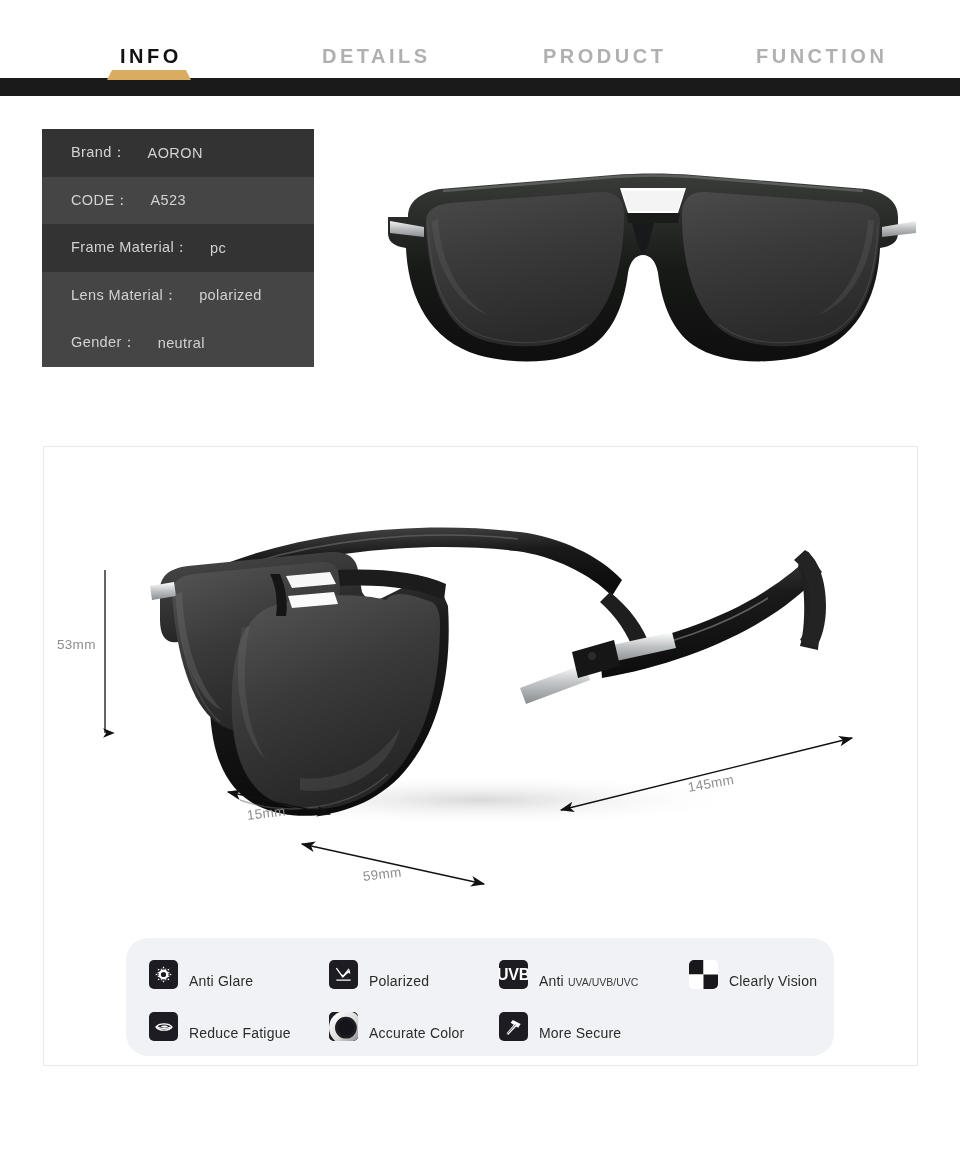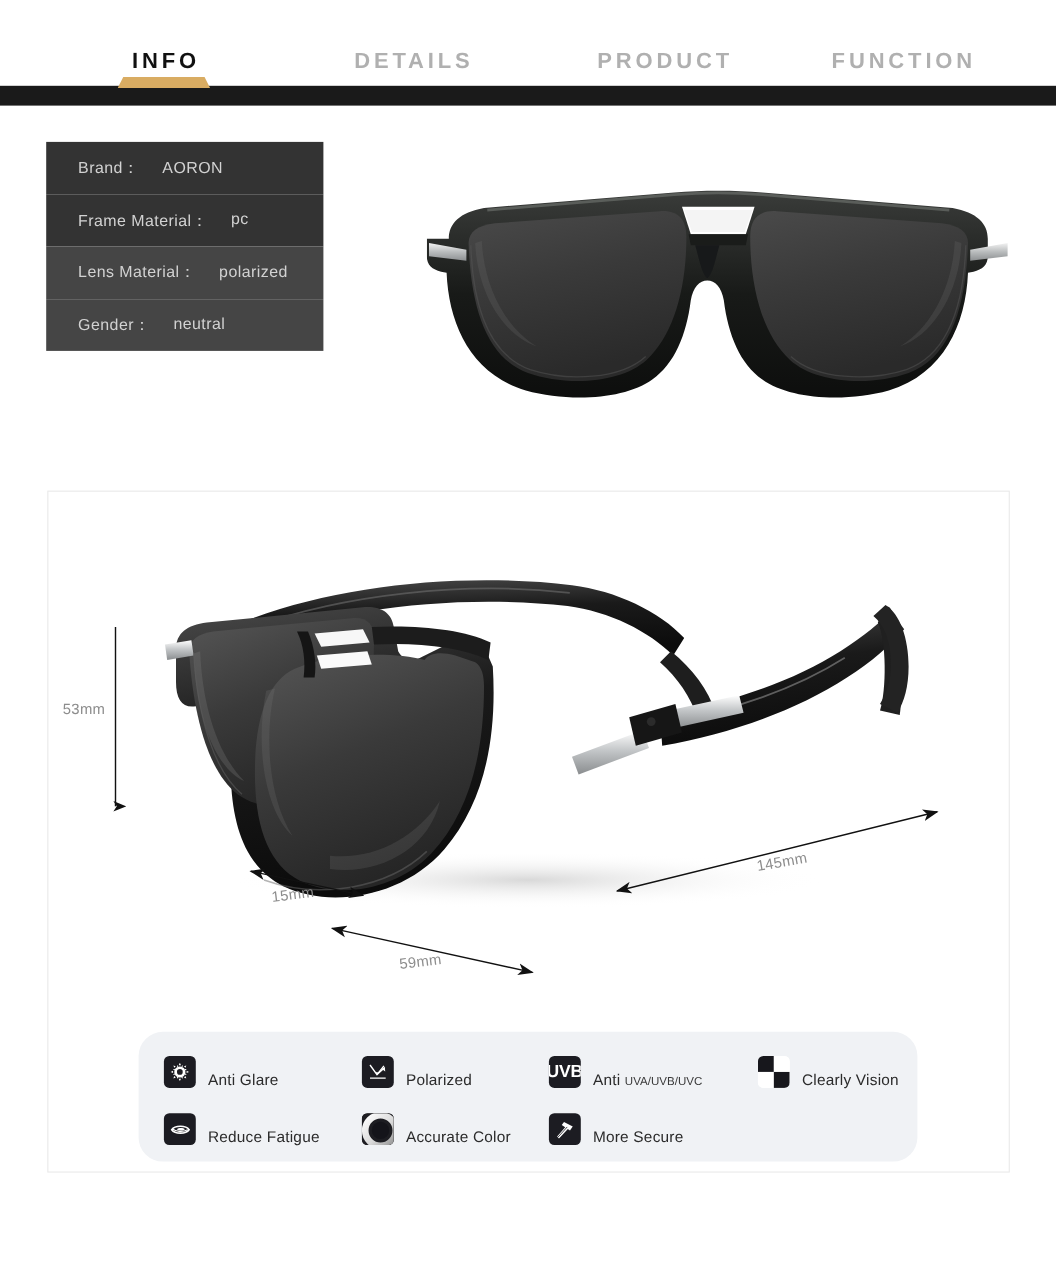--- a/index.html
+++ b/index.html
@@ -36,21 +36,21 @@
   }
   .tab-marker {
     position: absolute; left: 107px; top: 70px;
     width: 84px; height: 10px;
     background: #d9ac62;
     clip-path: polygon(6% 0%, 94% 0%, 100% 100%, 0% 100%);
   }
 
   
   .spec-table {
-    position: absolute; left: 42px; top: 129px; width: 252px; text-align: center;
+    position: absolute; left: 42px; top: 129px; width: 272px; text-align: center;
   }
   .spec-row {
     height: 47.5px; display: flex; align-items: center;
     padding-left: 29px;
     font-size: 14.5px; color: #d2d2d2;
     letter-spacing: 0.4px; white-space: nowrap;
   }
   .spec-row.dark  { background: #333333; }
   .spec-row.light { background: #454545; }
   .spec-key::after { content: ""; }
@@ -121,20 +121,24 @@
       <div class="tab tab-function">FUNCTION</div>
     </div>
     <div class="headerbar"></div>
     <div class="tab-marker"></div>
   </div>
 
   <div class="spec-table">
     <div class="spec-row dark">
       <span class="spec-key">Brand：</span>
       <span class="spec-val">AORON</span>
+    </div>
+    <div class="spec-row light">
+      <span class="spec-key">CODE：</span>
+      <span class="spec-val">A523</span>
     </div>
     <div class="spec-row dark">
       <span class="spec-key">Frame Material：</span>
       <span class="spec-val">pc</span>
     </div>
     <div class="spec-row light">
       <span class="spec-key">Lens Material：</span>
       <span class="spec-val">polarized</span>
     </div>
     <div class="spec-row light">

